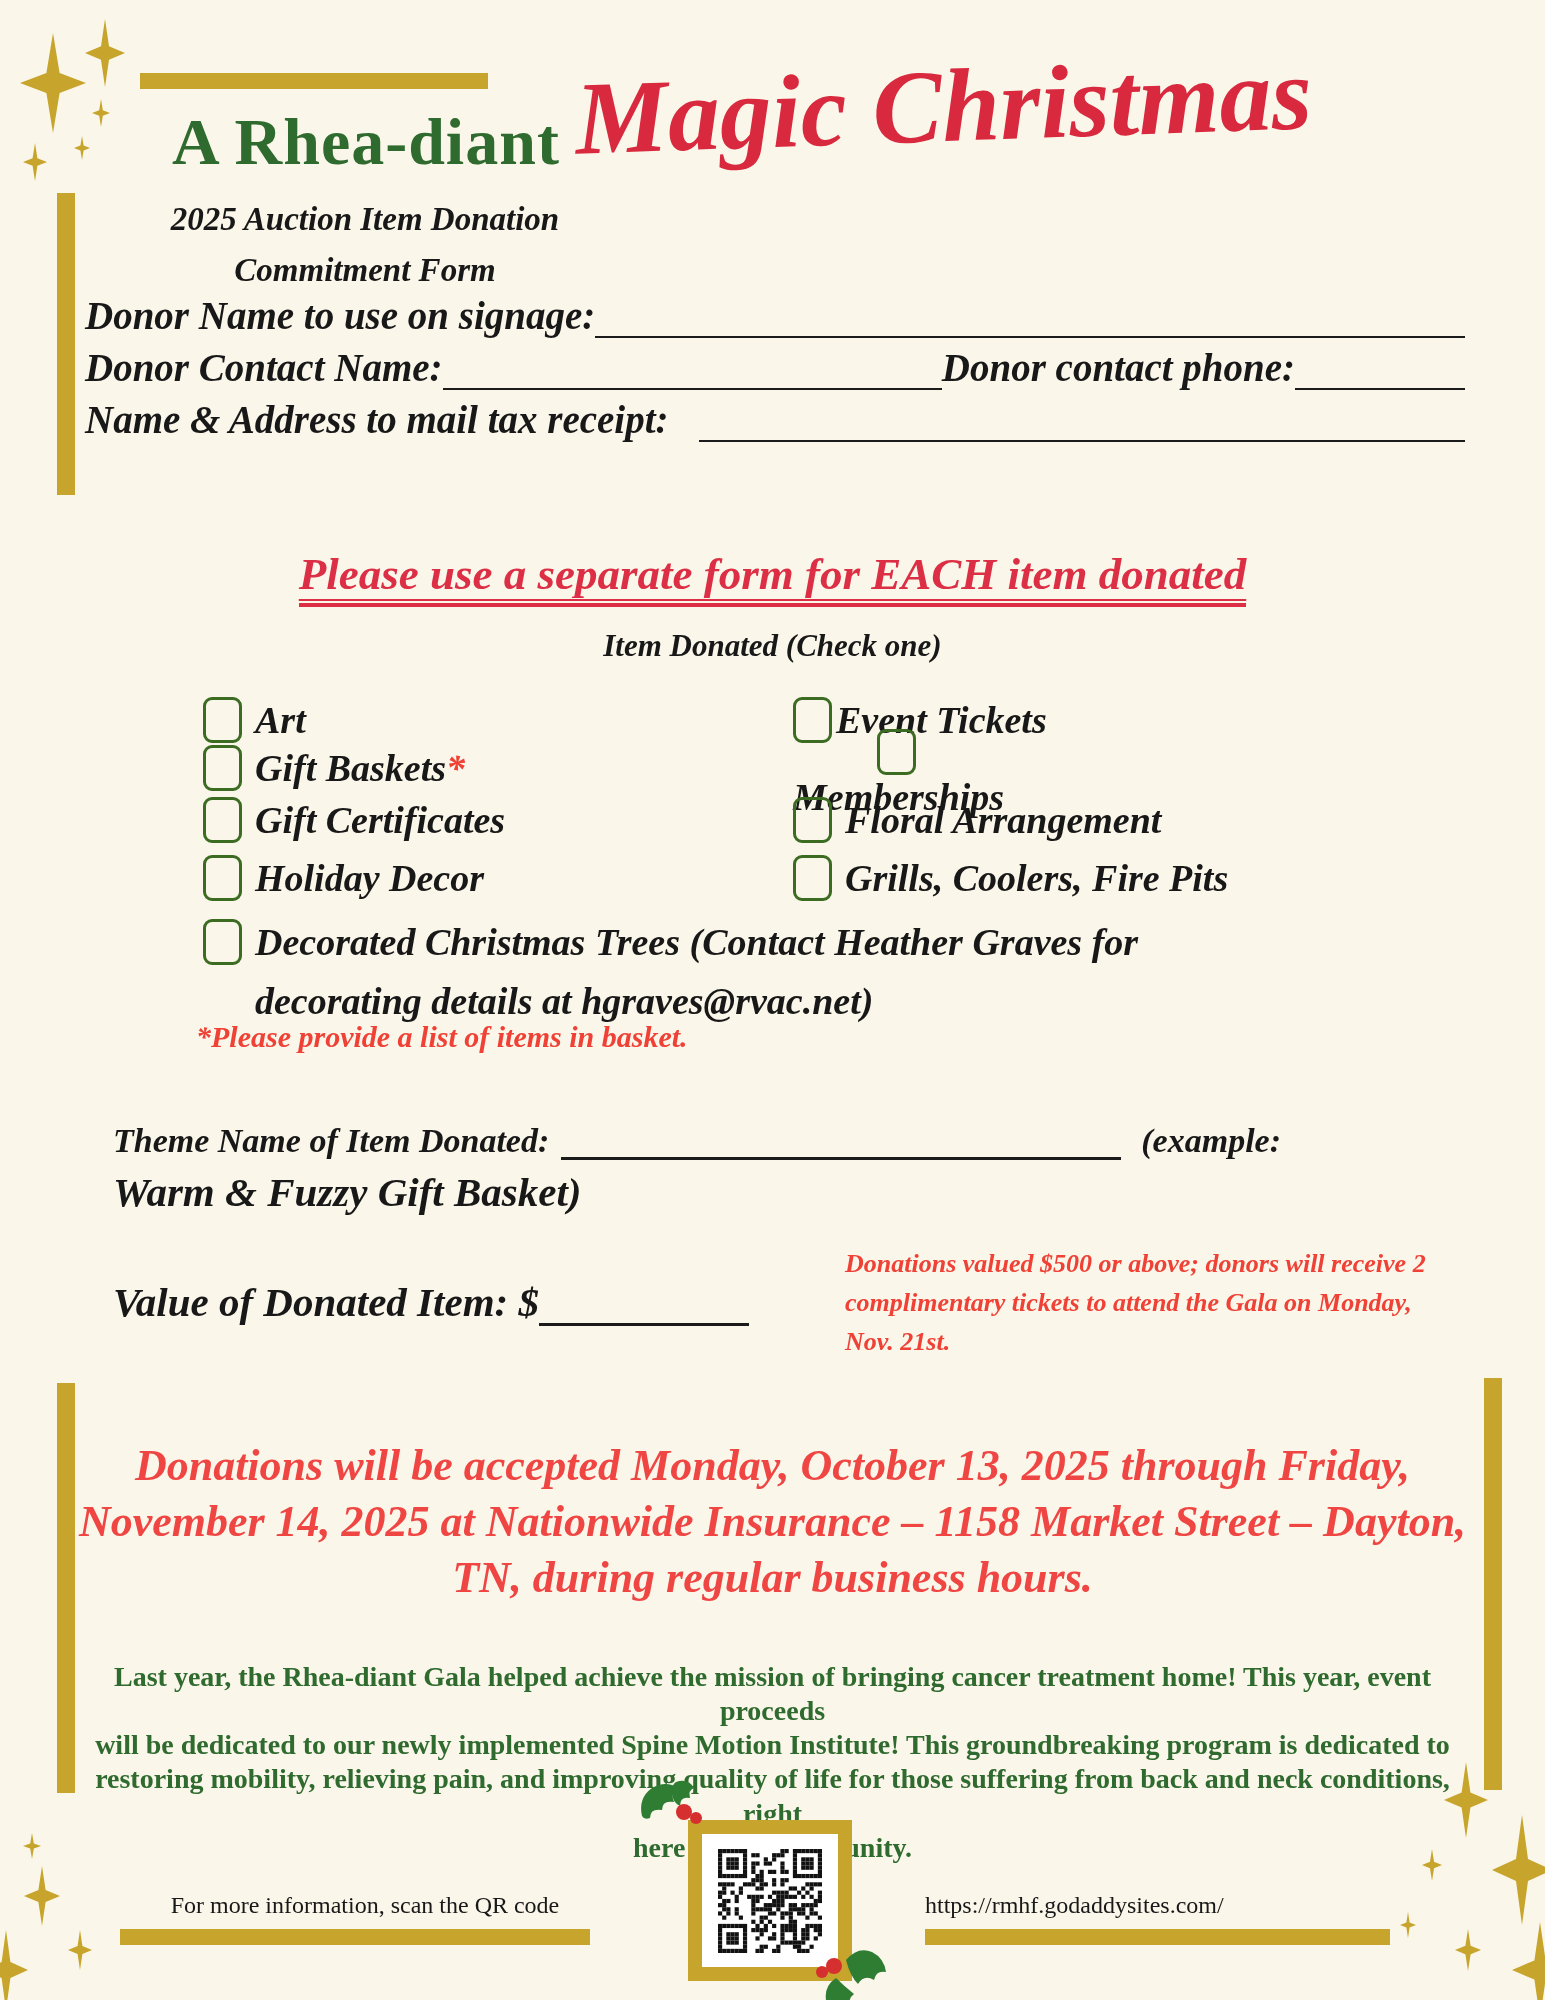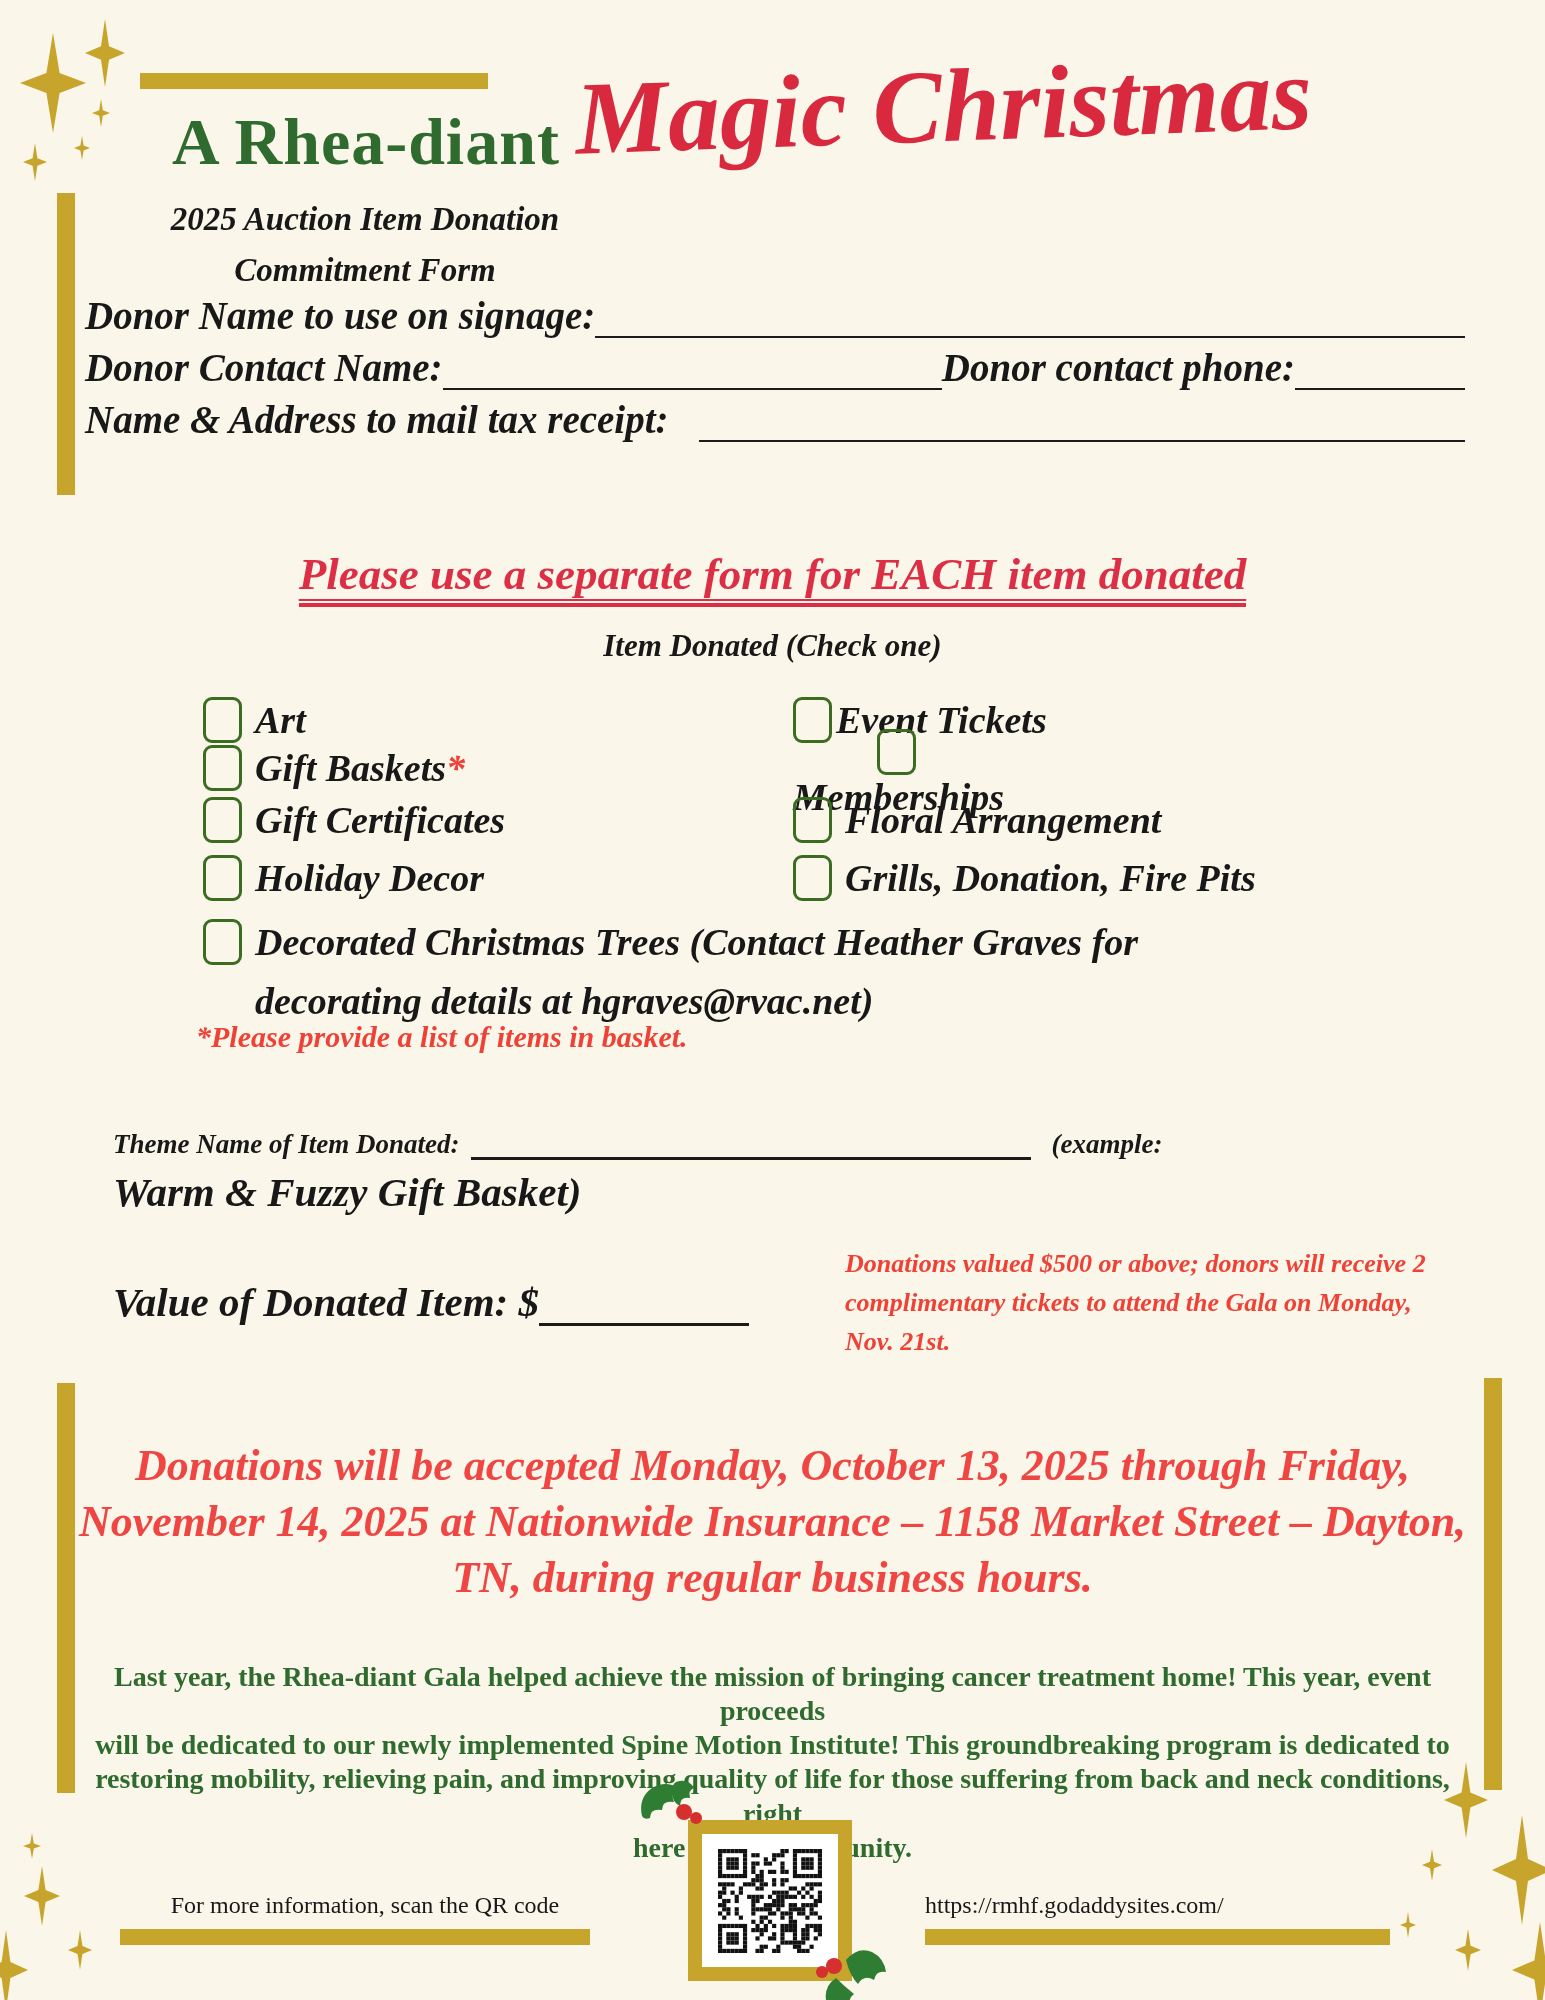--- a/index.html
+++ b/index.html
@@ -101,35 +101,35 @@
     <div class="cbrow script" style="left:590px;top:32px;flex-direction:column;">
       <span class="cb" style="margin-right:4px;"></span>
       <span>Memberships</span>
     </div>
     <div class="cbrow script" style="left:590px;top:100px;">
       <span class="cb"></span>
       <span>Floral Arrangement</span>
     </div>
     <div class="cbrow script" style="left:590px;top:158px;">
       <span class="cb"></span>
-      <span>Grills, Donation, Fire Pits</span>
+      <span>Grills, Coolers, Fire Pits</span>
     </div>
 
     <div class="cbrow script" style="left:0;top:216px;align-items:flex-start;">
       <span class="cb" style="margin-top:6px;"></span>
       <span style="line-height:1.55;">
         <span>Decorated Christmas Trees (Contact Heather Graves for</span><br>
         <span>decorating details at hgraves@rvac.net)</span>
       </span>
     </div>
   </div>
 
   <div class="abs script note-red" style="left:196px;top:1020px;font-size:30px;">*Please provide a list of items in basket.</div>
 
-  <div class="abs row script" style="left:113px;top:1106px;width:1335px;height:54px;font-size:27px;align-items:flex-end;">
+  <div class="abs row script" style="left:113px;top:1106px;width:1335px;height:54px;font-size:34px;align-items:flex-end;">
     <span style="white-space:nowrap;margin-right:12px;">Theme Name of Item Donated:</span>
     <span class="blank-thick grow" style="height:50px;max-width:560px;"></span>
     <span style="white-space:nowrap;margin-left:20px;">(example:</span>
   </div>
   <div class="abs script" style="left:113px;top:1168px;font-size:41px;">Warm &amp; Fuzzy Gift Basket)</div>
 
   <div class="abs row script" style="left:113px;top:1272px;height:54px;font-size:41px;">
     <span style="white-space:nowrap;">Value of Donated Item: $</span>
     <span class="blank-thick" style="height:50px;width:210px;"></span>
   </div>

